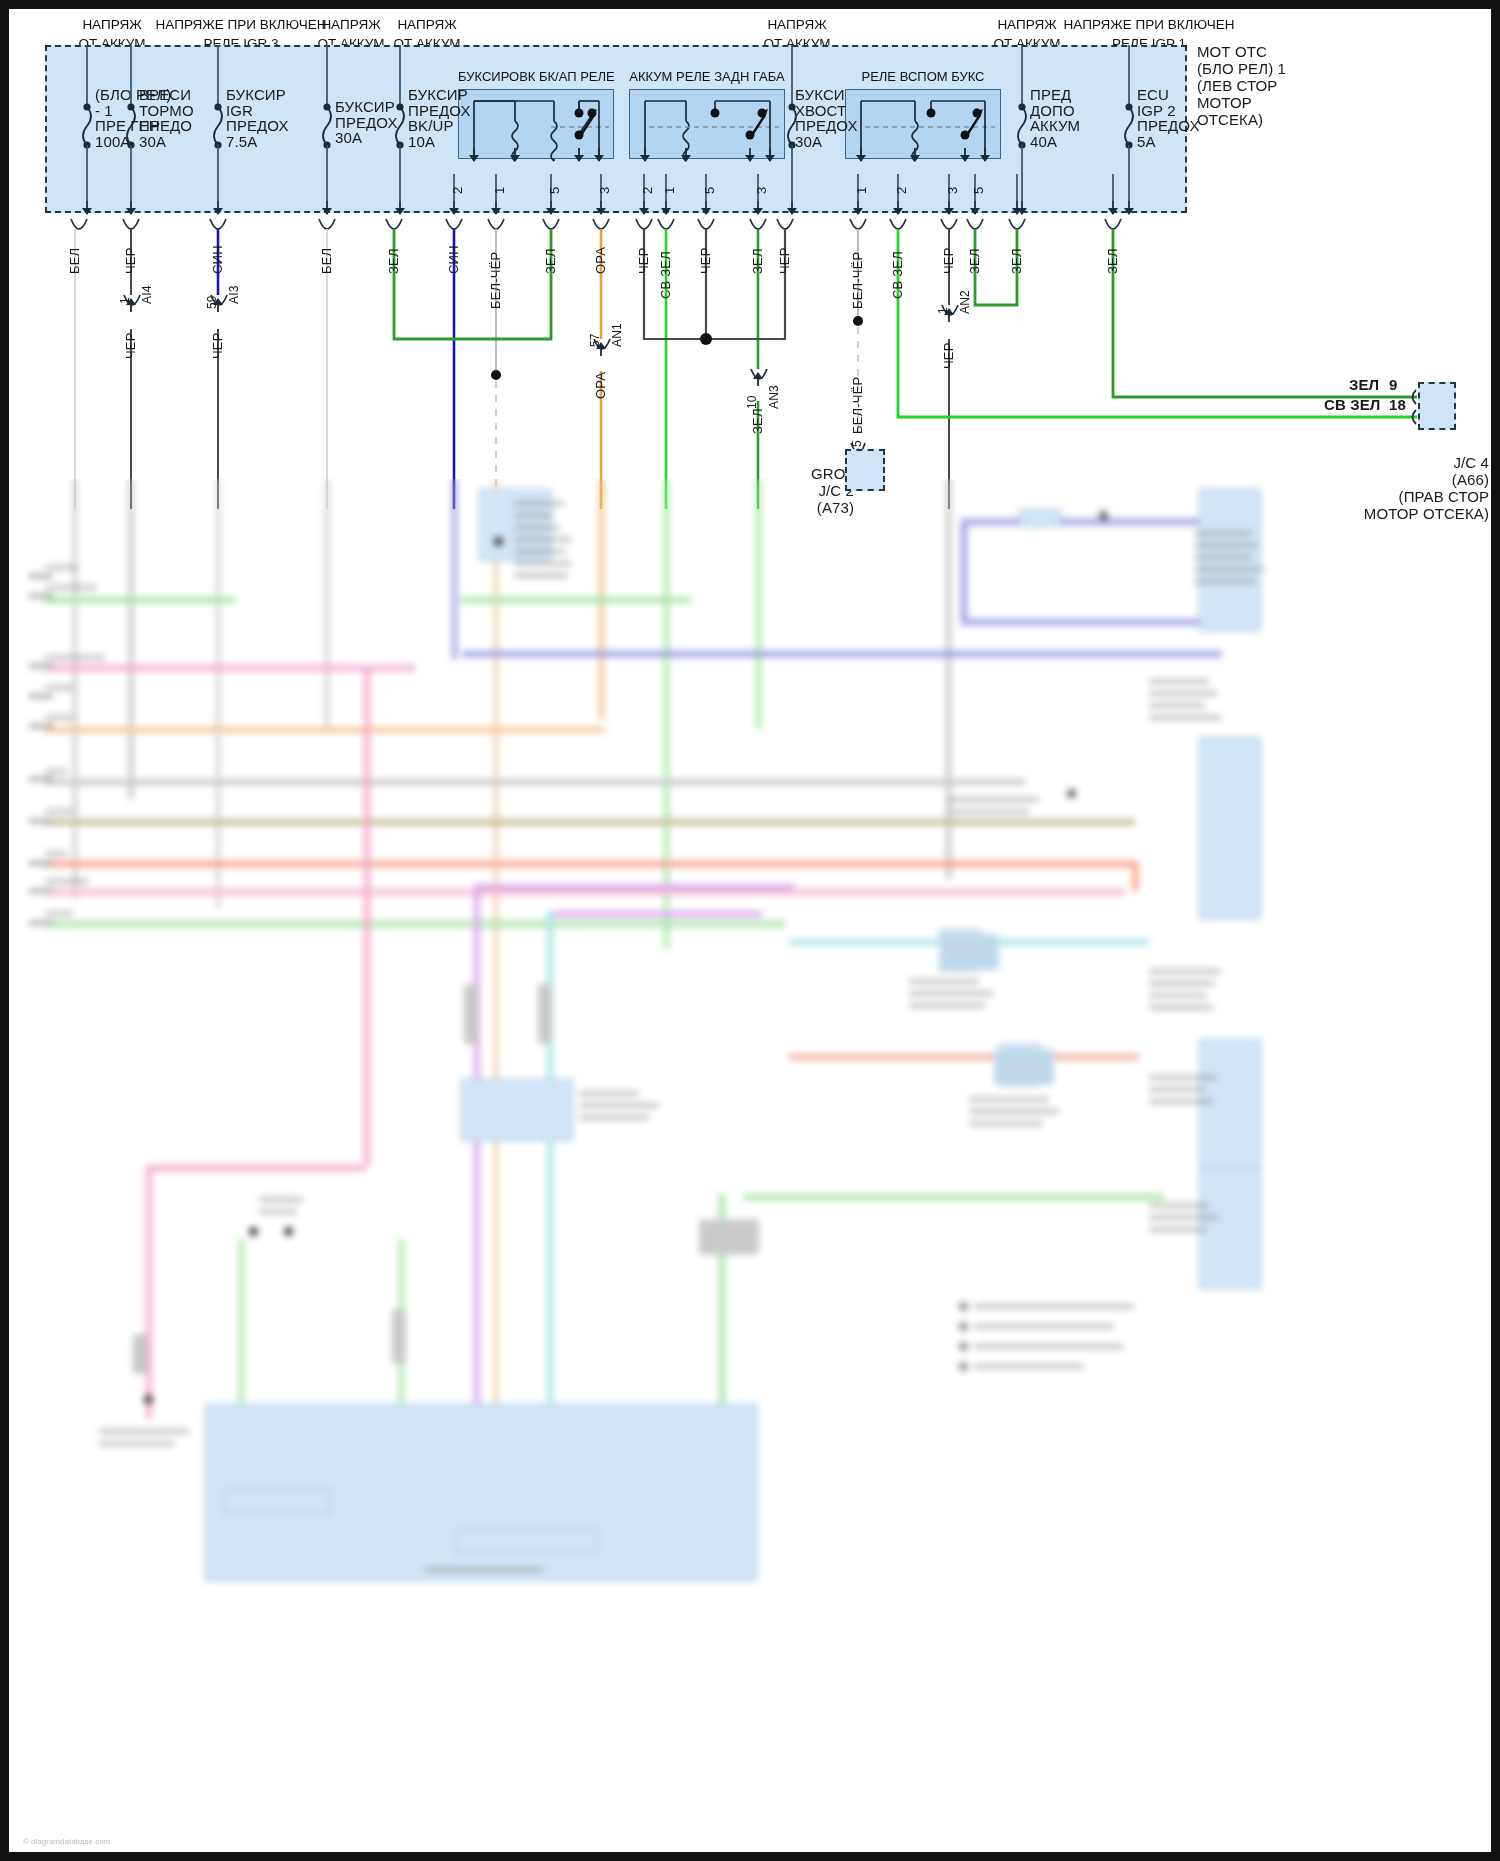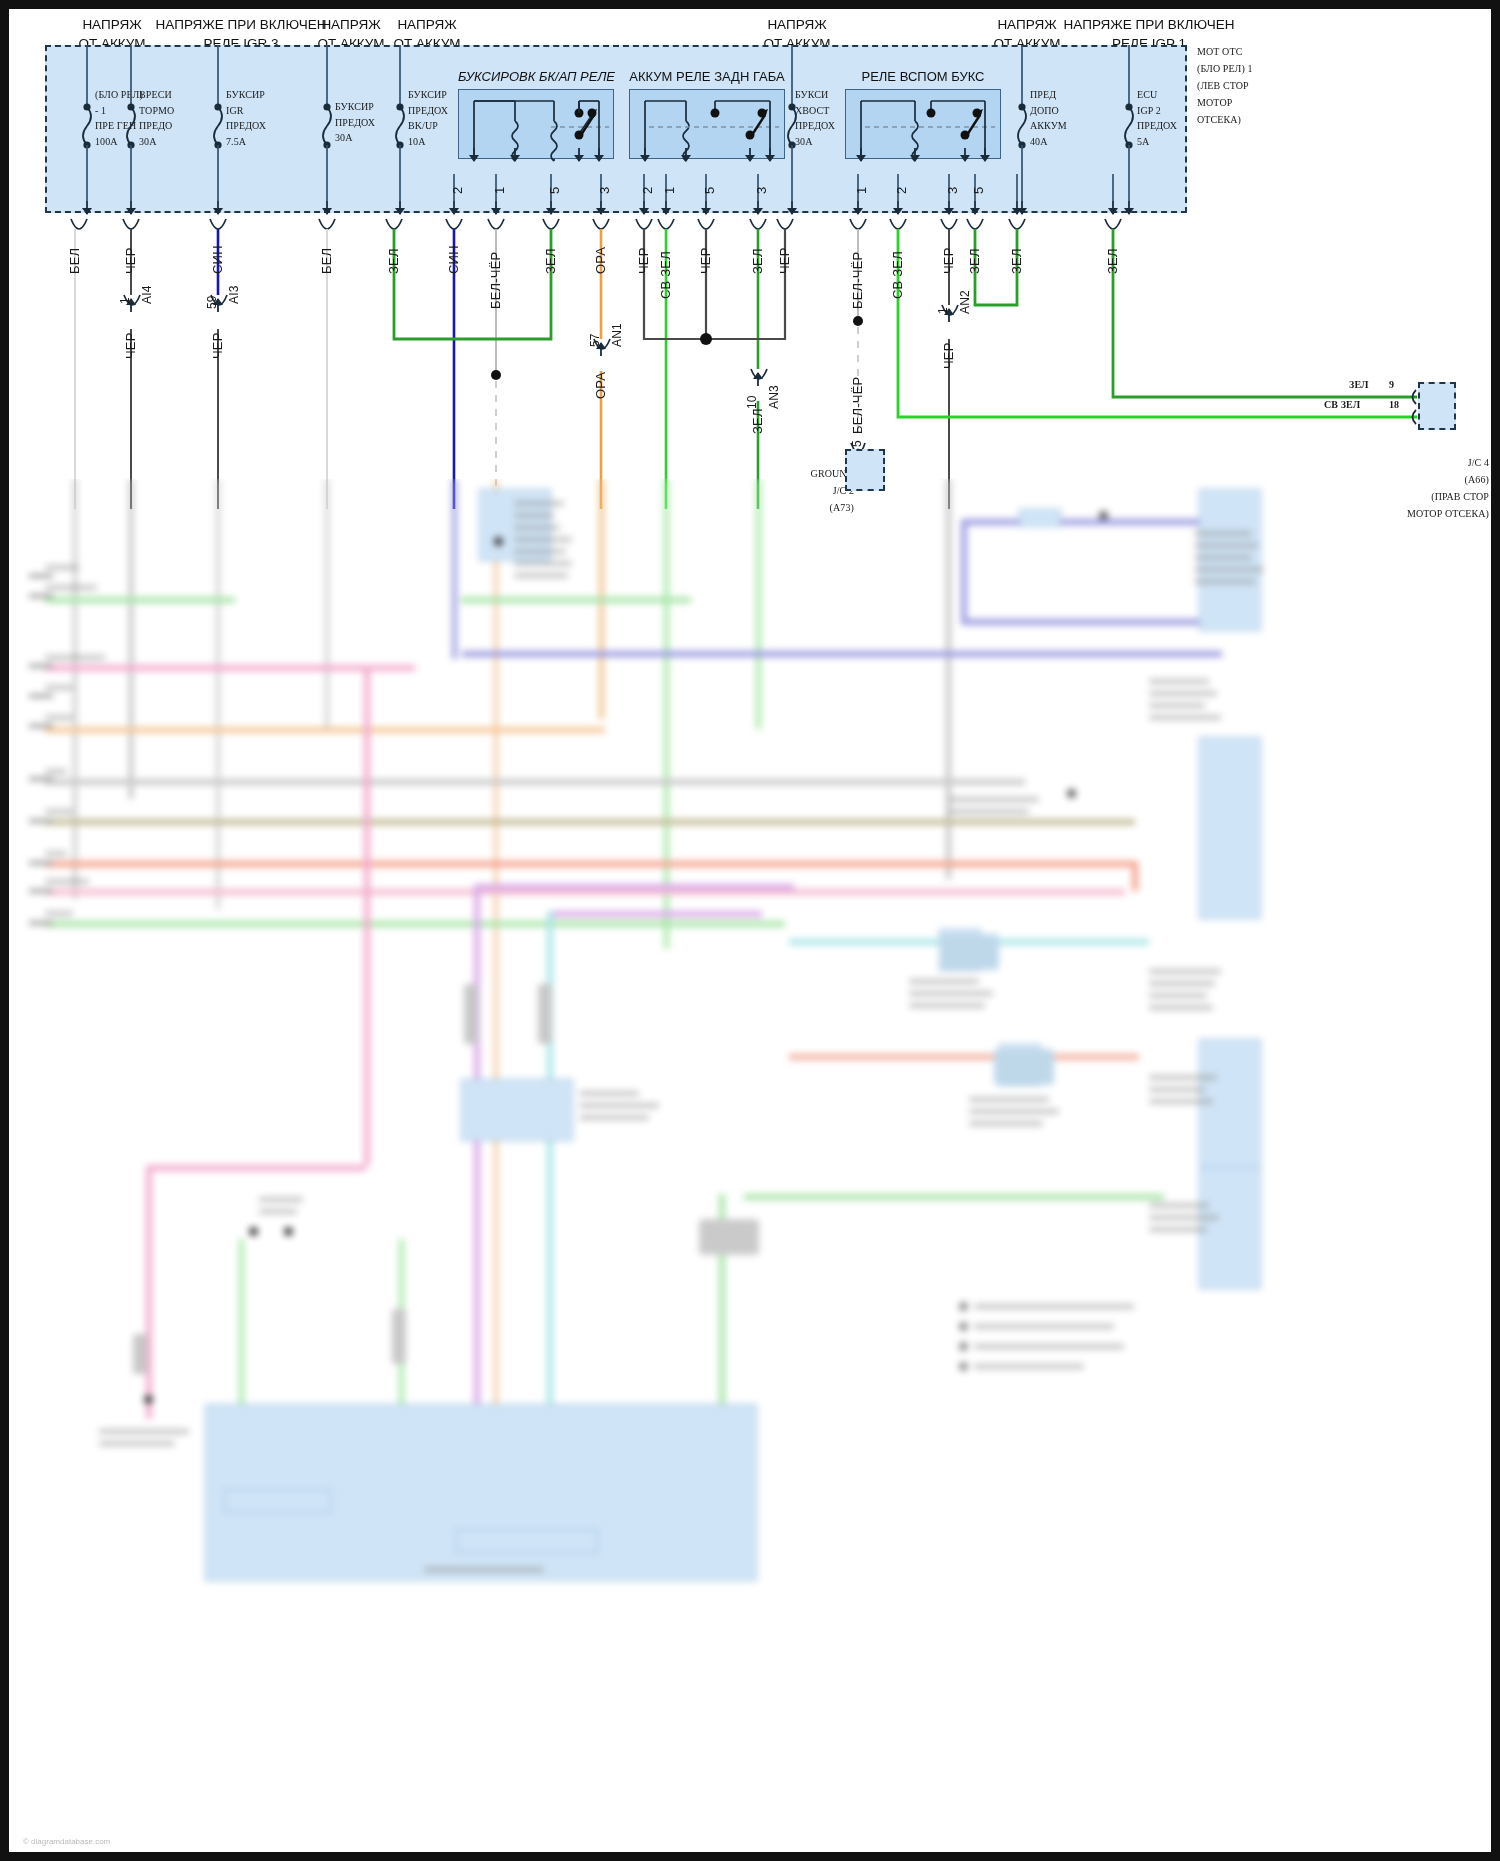--- a/index.html
+++ b/index.html
@@ -1,20 +1,20 @@
 <!DOCTYPE html>
 <html><head>
 <meta charset="utf-8">
 <style>
   html,body{margin:0;padding:0;background:#111;}
   body{font-family:"Liberation Sans",sans-serif;}
   #page{position:relative;width:1500px;height:1861px;background:#ffffff;overflow:hidden;
         border:9px solid #111;box-sizing:border-box;}
   #canvas{position:absolute;left:0;top:0;width:1482px;height:1843px;background:#fff;}
-  .txt{position:absolute;font-size:10px;color:#1a1a1a;white-space:pre;line-height:15.5px;letter-spacing:.1px;font-family:Liberation Serif, serif;}
+  .txt{position:absolute;font-size:15px;color:#1a1a1a;white-space:pre;line-height:15.5px;letter-spacing:.1px;}
   .txt.b{font-weight:bold;}
   .vtxt{position:absolute;font-size:13px;color:#1a1a1a;white-space:nowrap;
         transform-origin:0 0;transform:rotate(-90deg);letter-spacing:.2px;}
   .hdr{position:absolute;font-size:13.5px;color:#111;white-space:pre;text-align:center;line-height:19px;}
 
   
   #fusebox{position:absolute;left:36px;top:36px;width:1142px;height:168px;
            background:#cfe4f7;border:2px dashed #20364a;box-sizing:border-box;}
   
   .relaybox{position:absolute;background:#b3d5f2;border:1.6px solid #3c6389;box-sizing:border-box;}
@@ -51,21 +51,21 @@
 ОТ АККУМ</div>
   <div class="hdr" style="left:948px;top:6px;width:140px;">НАПРЯЖ
 ОТ АККУМ</div>
   <div class="hdr" style="left:1030px;top:6px;width:220px;">НАПРЯЖЕ ПРИ ВКЛЮЧЕН
 РЕЛЕ IGP 1</div>
 
   <div id="fusebox"></div>
 
   <div class="txt" style="left:1188px;top:34px;width:150px;line-height:17px;"><span>МОТ ОТС</span><br><span>(БЛО РЕЛ) 1</span><br><span>(ЛЕВ СТОР</span><br><span>МОТОР</span><br><span>ОТСЕКА)</span></div>
 
-  <div class="relaycap" style="left:449px;top:60px;width:156px;font-style:italic;">БУКСИРОВК БК/АП РЕЛЕ</div>
+  <div class="relaycap" style="left:449px;top:60px;width:156px;">БУКСИРОВК БК/АП РЕЛЕ</div>
   <div class="relaybox" style="left:449px;top:80px;width:156px;height:70px;"></div>
 
   <div class="relaycap" style="left:618px;top:60px;width:160px;">АККУМ РЕЛЕ ЗАДН ГАБА</div>
   <div class="relaybox" style="left:620px;top:80px;width:156px;height:70px;"></div>
 
   <div class="relaycap" style="left:834px;top:60px;width:160px;">РЕЛЕ ВСПОМ БУКС</div>
   <div class="relaybox" style="left:836px;top:80px;width:156px;height:70px;"></div>
 
   <div class="txt" style="left:86px;top:78px;"><span>(БЛО РЕЛ)
 - 1

